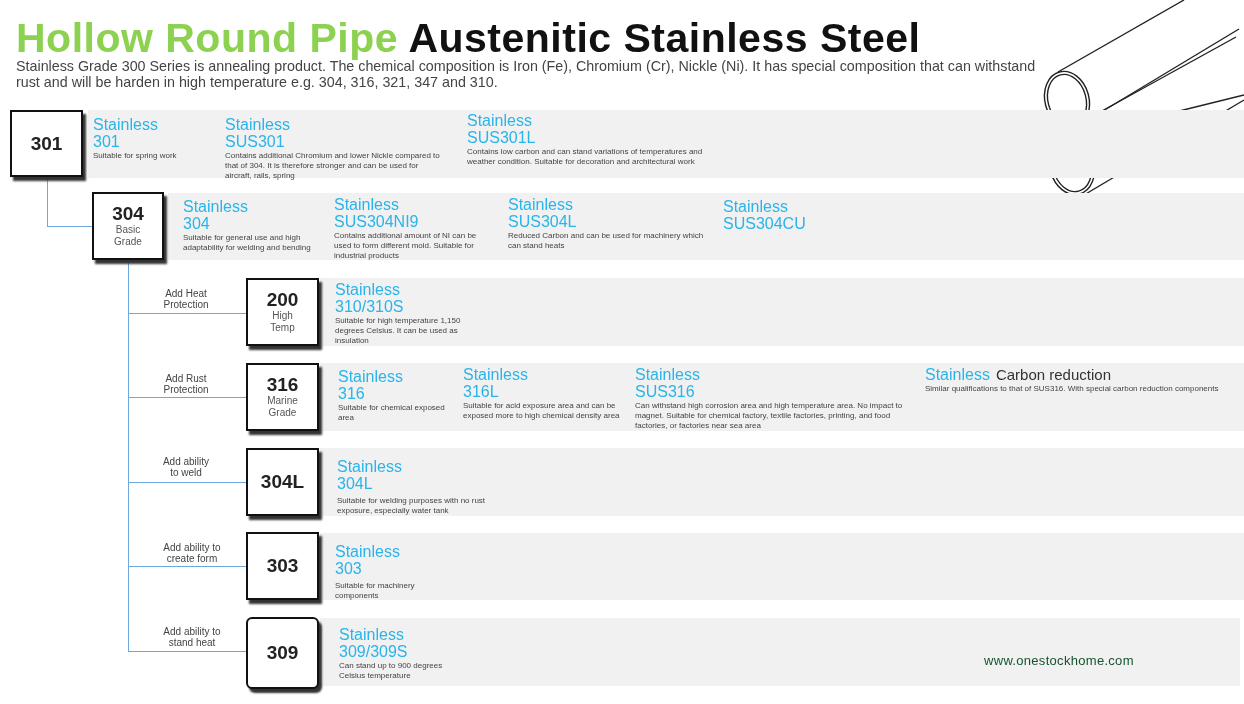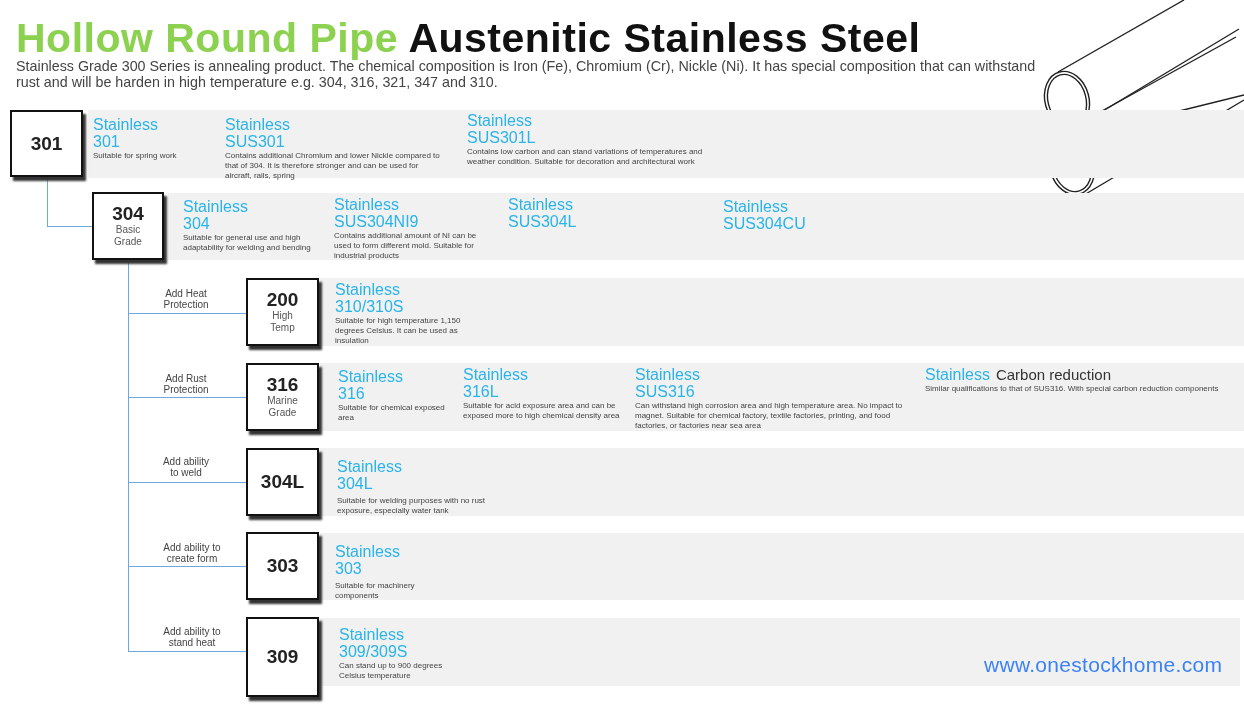--- a/index.html
+++ b/index.html
@@ -16,21 +16,21 @@
   .box .sub { font-size:10px; color:#555; line-height:12px; }
   .entry { position:absolute; }
   .entry .l1 { font-size:16px; color:#29b4ea; line-height:17px; white-space:nowrap; }
   .entry .l2 { font-size:16px; color:#29b4ea; line-height:17px; white-space:nowrap; }
   .entry .desc { font-size:8px; color:#444; line-height:10px; margin-top:1px; }
   .note { font-size:15px; color:#333; margin-left:6px; }
   .vline { position:absolute; width:1px; background:#6fa8dc; }
   .hline { position:absolute; height:1px; background:#6fa8dc; }
   .lbl { position:absolute; width:100px; text-align:right; font-size:10px; color:#444; line-height:11px; }
   .lbl span { display:block; text-align:center; }
-  .url { position:absolute; left:984px; top:653px; font-size:21px; color:#3b82f6; letter-spacing:0.3px; }
+  .url { position:absolute; left:984px; top:653px; font-size:13px; color:#14532d; letter-spacing:0.3px; }
   .pipes { position:absolute; left:1020px; top:0px; }
 </style>
 </head>
 <body>
 
 <div class="title">
   <span class="green">Hollow Round Pipe</span>
   <span class="black">Austenitic Stainless Steel</span>
 </div>
 <div class="subtitle">Stainless Grade 300 Series is annealing product. The chemical composition is Iron (Fe), Chromium (Cr), Nickle (Ni). It has special composition that can withstand rust and will be harden in high temperature e.g. 304, 316, 321, 347 and 310.</div>
@@ -101,21 +101,21 @@
 <div class="box" style="left:246px; top:363px; width:73px; height:68px;">
   <div class="code">316</div>
   <div class="sub" style="width:40px;">Marine Grade</div>
 </div>
 <div class="box" style="left:246px; top:448px; width:73px; height:68px;">
   <div class="code">304L</div>
 </div>
 <div class="box" style="left:246px; top:532px; width:73px; height:68px;">
   <div class="code">303</div>
 </div>
-<div class="box" style="left:246px; top:617px; width:73px; height:80px;">
+<div class="box" style="left:246px; top:617px; width:73px; height:72px;border-radius:6px;">
   <div class="code">309</div>
 </div>
 
 <div class="entry" style="left:93px; top:116px; width:90px;">
   <div class="l1">Stainless</div>
   <div class="l2">301</div>
   <div class="desc">Suitable for spring work</div>
 </div>
 <div class="entry" style="left:225px; top:116px; width:220px;">
   <div class="l1">Stainless</div>
@@ -134,20 +134,21 @@
   <div class="desc">Suitable for general use and high adaptability for welding and bending</div>
 </div>
 <div class="entry" style="left:334px; top:196px; width:150px;">
   <div class="l1">Stainless</div>
   <div class="l2">SUS304NI9</div>
   <div class="desc">Contains additional amount of NI can be used to form different mold. Suitable for industrial products</div>
 </div>
 <div class="entry" style="left:508px; top:196px; width:200px;">
   <div class="l1">Stainless</div>
   <div class="l2">SUS304L</div>
+  <div class="desc">Reduced Carbon and can be used for machinery which can stand heats</div>
 </div>
 <div class="entry" style="left:723px; top:198px; width:215px;">
   <div class="l1">Stainless</div>
   <div class="l2">SUS304CU</div>
 </div>
 
 <div class="entry" style="left:335px; top:281px; width:130px;">
   <div class="l1">Stainless</div>
   <div class="l2">310/310S</div>
   <div class="desc">Suitable for high temperature 1,150 degrees Celsius. It can be used as insulation</div>

